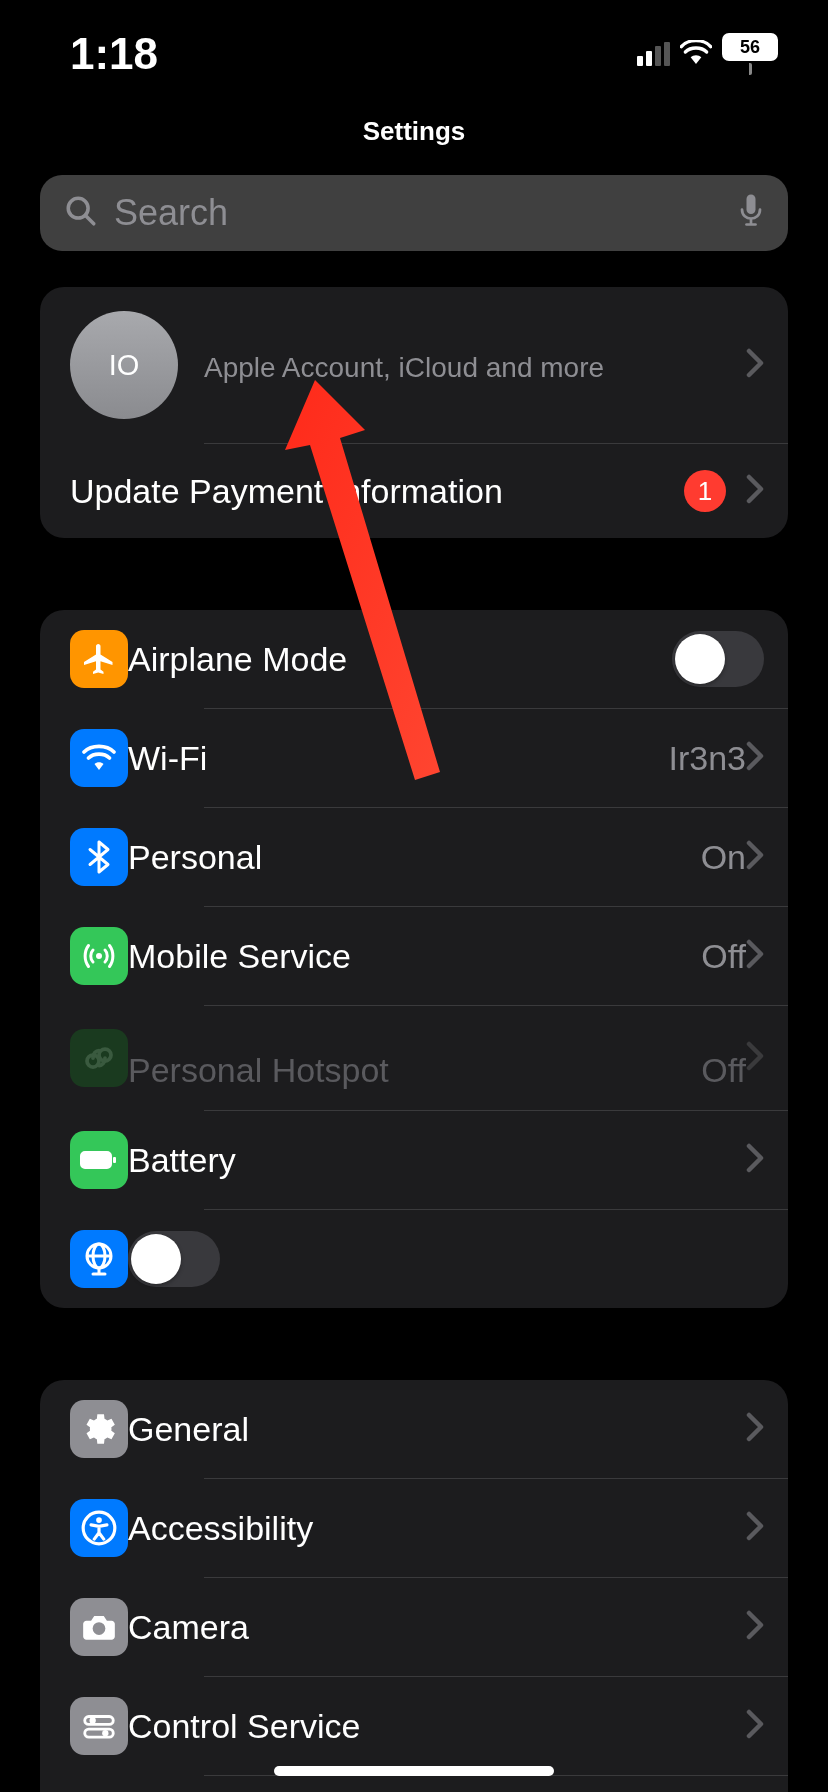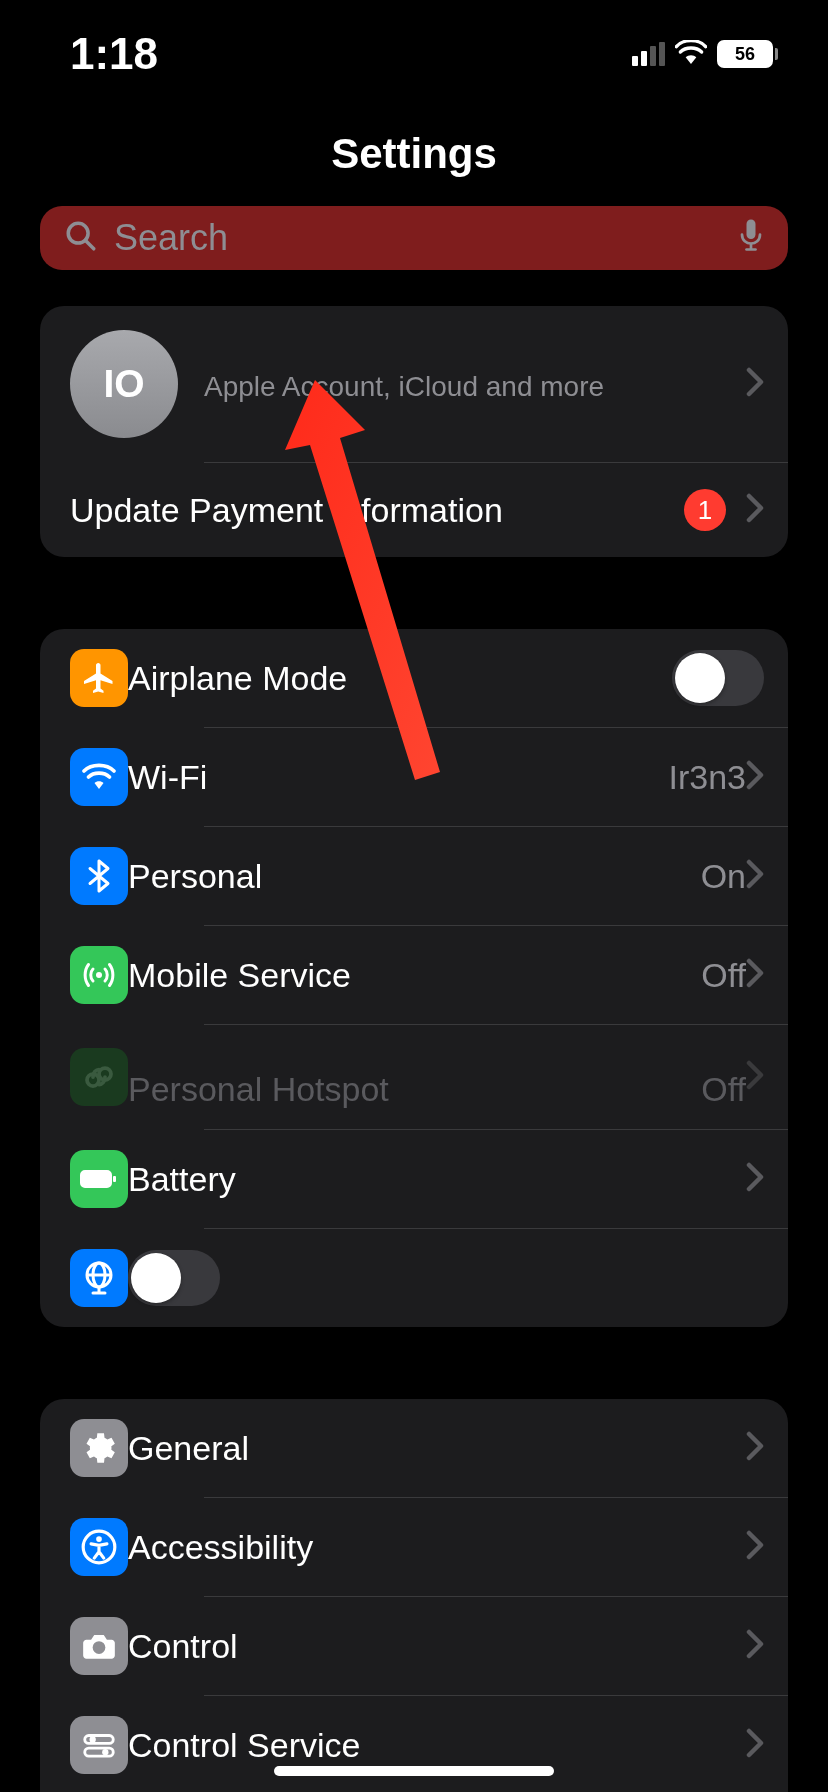--- a/index.html
+++ b/index.html
@@ -44,20 +44,21 @@
       background: #fff;
       border-radius: 1px;
     }
     .signal-bar.dim {
       background: #555;
     }
     .battery-container {
       display: flex;
       align-items: center;
       gap: 2px;
+      flex-direction: column;
     }
     .battery-body {
       width: 56px;
       height: 28px;
       border: 2px solid #fff;
       border-radius: 7px;
       display: flex;
       align-items: center;
       justify-content: center;
       position: relative;
@@ -70,29 +71,29 @@
       z-index: 1;
     }
     .battery-tip {
       width: 3px;
       height: 12px;
       background: #888;
       border-radius: 0 2px 2px 0;
     }
     .page-title {
       text-align: center;
-      font-size: 42px;
+      font-size: 26px;
       font-weight: 600;
-      margin-top: 50px;
+      margin-top: 36px;
     }
     .search-bar {
       margin: 28px 40px 0;
-      background: #7f1d1d;
+      background: #404040;
       border-radius: 22px;
-      height: 64px;
+      height: 76px;
       display: flex;
       align-items: center;
       padding: 0 24px;
       gap: 16px;
     }
     .search-icon svg {
       width: 34px;
       height: 34px;
     }
     .search-placeholder {
@@ -121,22 +122,22 @@
       position: relative;
     }
     .avatar {
       width: 108px;
       height: 108px;
       border-radius: 50%;
       background: linear-gradient(180deg, #a8a9ad 0%, #8a8b8f 100%);
       display: flex;
       align-items: center;
       justify-content: center;
-      font-size: 39px;
-      font-weight: 700;
+      font-size: 29px;
+      font-weight: 400;
       color: #fff;
       flex-shrink: 0;
     }
     .profile-text {
       flex: 1;
     }
     .profile-name {
       font-size: 40px;
       font-weight: 500;
     }
@@ -442,21 +443,21 @@
         </svg></span>
   </div>
   <div class="divider-short"></div>
   <div class="settings-row">
     <div class="app-icon" style="background:#8e8e93">
       <svg width="38" height="38" viewBox="0 0 24 24" fill="#fff">
           <path d="M4 8 H7 L9 5 H15 L17 8 H20 C21 8 22 9 22 10 V18 C22 19 21 20 20 20 H4 C3 20 2 19 2 18 V10 C2 9 3 8 4 8 Z"></path>
           <circle cx="12" cy="13" r="4" fill="#8e8e93"></circle>
         </svg>
     </div>
-    <div class="row-label">Control</div>
+    <div class="row-label">Camera</div>
     <span class="chevron"><svg width="18" height="30" viewBox="0 0 12 20">
           <path d="M2 2 L10 10 L2 18" stroke="currentColor" stroke-width="3" fill="none" stroke-linecap="round" stroke-linejoin="round"></path>
         </svg></span>
   </div>
   <div class="divider-short"></div>
   <div class="settings-row">
     <div class="app-icon" style="background:#8e8e93">
       <svg width="38" height="38" viewBox="0 0 24 24" fill="none">
           <rect x="3" y="6" width="18" height="5" rx="2.5" stroke="#fff" stroke-width="1.8"></rect>
           <circle cx="8" cy="8.5" r="2" fill="#fff"></circle>

